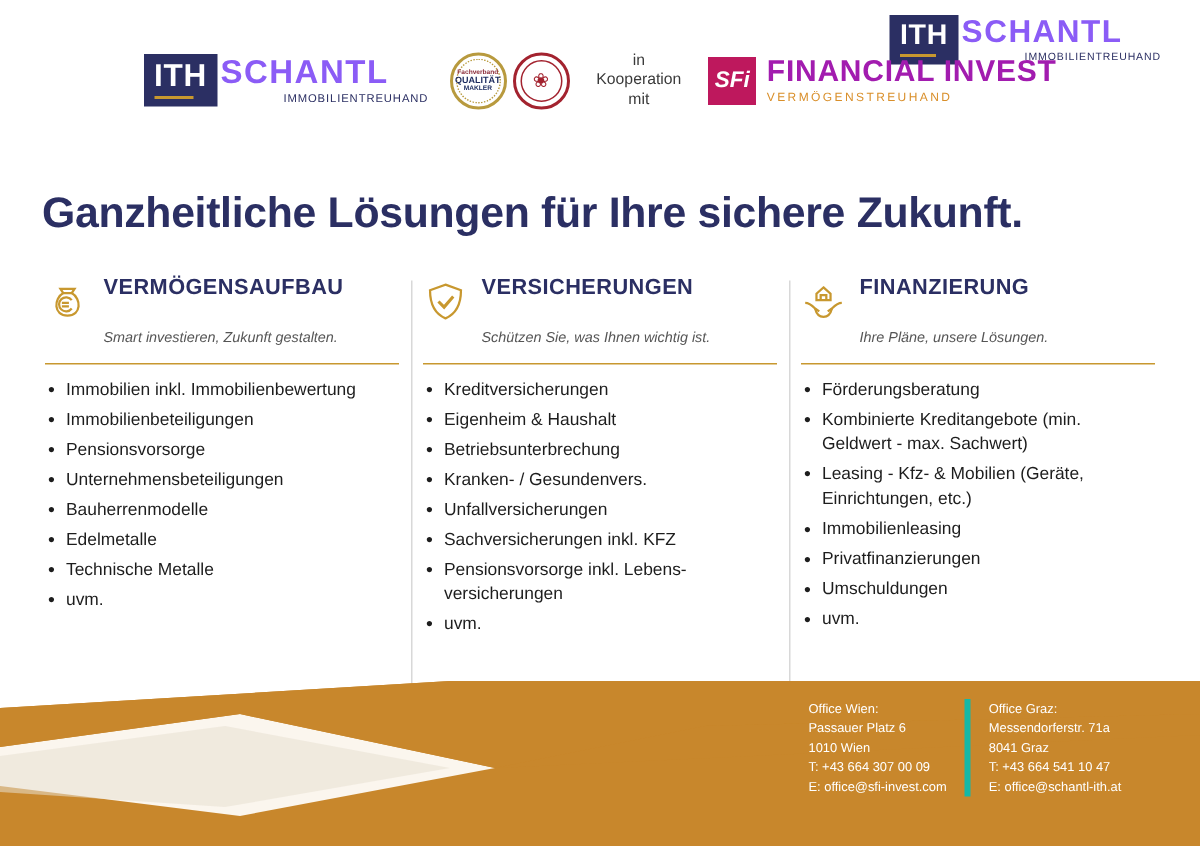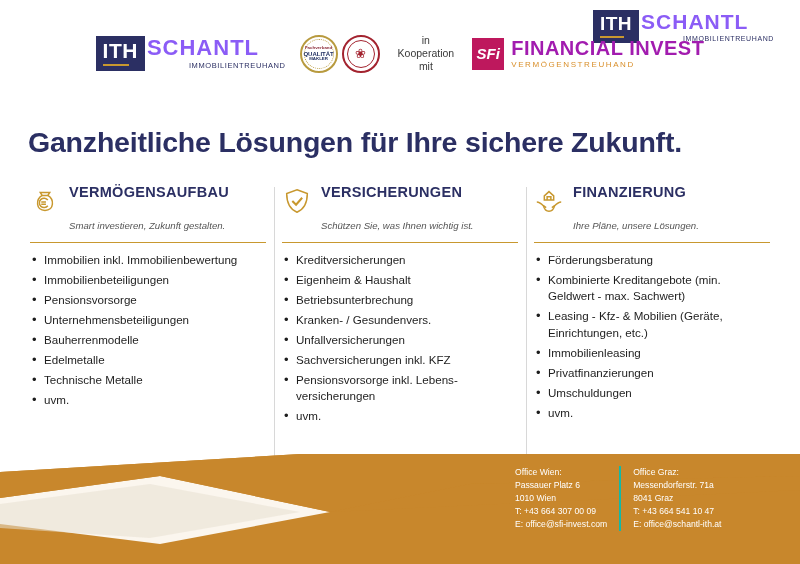--- a/index.html
+++ b/index.html
@@ -247,22 +247,22 @@
     left: 515px; top: 12px;
     display: flex;
     gap: 0;
     color: #ffffff;
   }
   .fbox {
     font-size: 8.6px;
     line-height: 1.52;
     padding: 0 12px 0 12px;
   }
-  .fbox.first { padding-left: 0; }
-  .fbox + .fbox { border-left: 2px solid #14b8a6; }
+  .fbox.first { padding-left: 0; margin-left: 24px; }
+  .fbox + .fbox { border-left: 4px solid #14b8a6; }
   .fbox .ftitle { font-weight: normal; }
 </style>
 </head>
 <body>
 
 <div class="page">
 
   <div class="header">
 
     <div class="corner-logo ith-logo">

